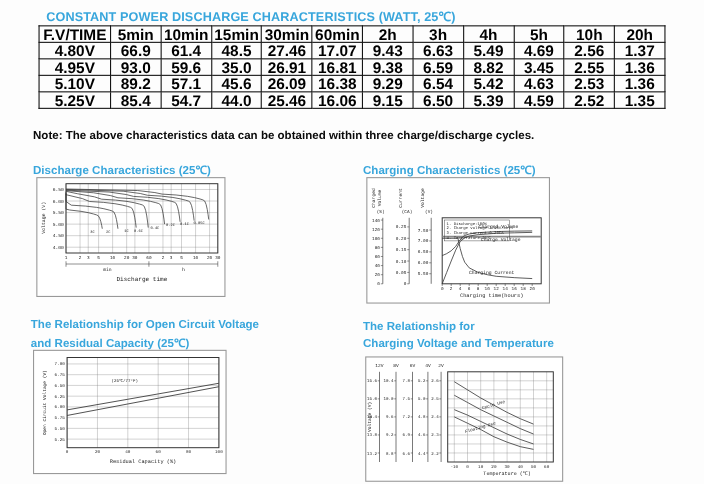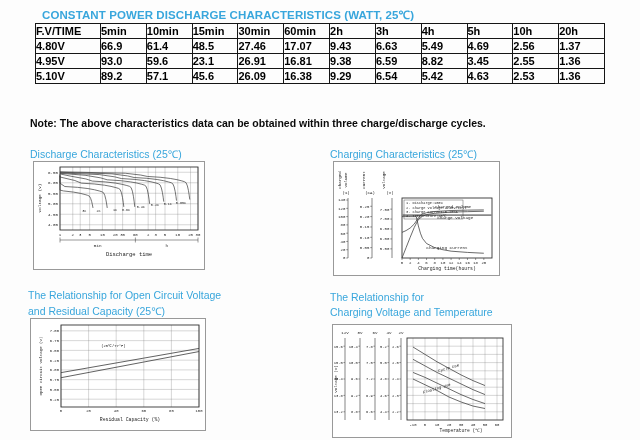--- a/index.html
+++ b/index.html
@@ -1,21 +1,21 @@
 <!DOCTYPE html>
 <html><head>
 <meta charset="utf-8">
 <style>
   html,body{margin:0;padding:0}
   body{width:640px;height:440px;position:relative;background:#fdfdfd;
        font-family:"Liberation Sans",sans-serif;overflow:hidden;color:#111}
   .main-title{position:absolute;left:42px;top:7px;font-size:11.5px;font-weight:700;color:#38a6dc;letter-spacing:.1px}
-  .sec-title{position:absolute;font-size:10.5px;font-weight:400;color:#38a6dc}
+  .sec-title{position:absolute;font-size:10.5px;font-weight:700;color:#38a6dc}
   table{position:absolute;left:35px;top:23px;width:570px;border-collapse:collapse;table-layout:fixed;
-        text-align:left;color:#000;font-size:11px}
+        text-align:center;color:#000;font-size:14px}
   th,td{border:1.3px solid #151515;padding:0;height:14px;line-height:14px;font-weight:700;overflow:hidden}
   th:first-child,td:first-child{width:64px}
   .note{position:absolute;left:30px;top:117px;font-size:10.5px;font-weight:600;color:#0a0a0a}
   .chart-box{position:absolute;border:1px solid #999;background:#fff}
   svg{display:block}
   svg text{font-family:"Liberation Mono","DejaVu Sans Mono",monospace;fill:#222}
 </style>
 </head>
 <body>
 
@@ -52,21 +52,21 @@
           <td>6.63</td>
           <td>5.49</td>
           <td>4.69</td>
           <td>2.56</td>
           <td>1.37</td>
         </tr>
         <tr>
           <td>4.95V</td>
           <td>93.0</td>
           <td>59.6</td>
-          <td>23.1</td>
+          <td>35.0</td>
           <td>26.91</td>
           <td>16.81</td>
           <td>9.38</td>
           <td>6.59</td>
           <td>8.82</td>
           <td>3.45</td>
           <td>2.55</td>
           <td>1.36</td>
         </tr>
         <tr>
@@ -75,20 +75,34 @@
           <td>57.1</td>
           <td>45.6</td>
           <td>26.09</td>
           <td>16.38</td>
           <td>9.29</td>
           <td>6.54</td>
           <td>5.42</td>
           <td>4.63</td>
           <td>2.53</td>
           <td>1.36</td>
+        </tr>
+        <tr>
+          <td>5.25V</td>
+          <td>85.4</td>
+          <td>54.7</td>
+          <td>44.0</td>
+          <td>25.46</td>
+          <td>16.06</td>
+          <td>9.15</td>
+          <td>6.50</td>
+          <td>5.39</td>
+          <td>4.59</td>
+          <td>2.52</td>
+          <td>1.35</td>
         </tr>
       </tbody>
   </table>
 
   <div class="note">Note: The above characteristics data can be obtained within three charge/discharge cycles.</div>
 
   <div class="sec-title" style="left:30px;top:147px">Discharge Characteristics (25℃)</div>
   <div class="chart-box" style="left:33px;top:161px;width:170px;height:107px">
     <svg id="svg0" width="168" height="105" viewBox="0 0 168 105">
         <line x1="26" y1="62.75" x2="164" y2="62.75" stroke="#777" stroke-width="0.3"></line>

